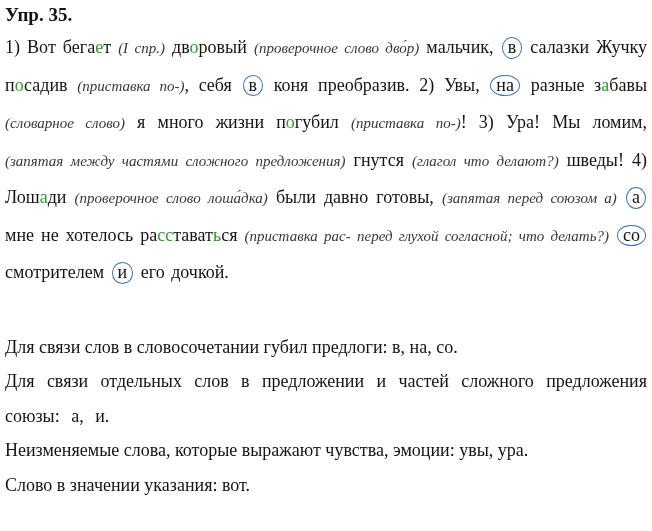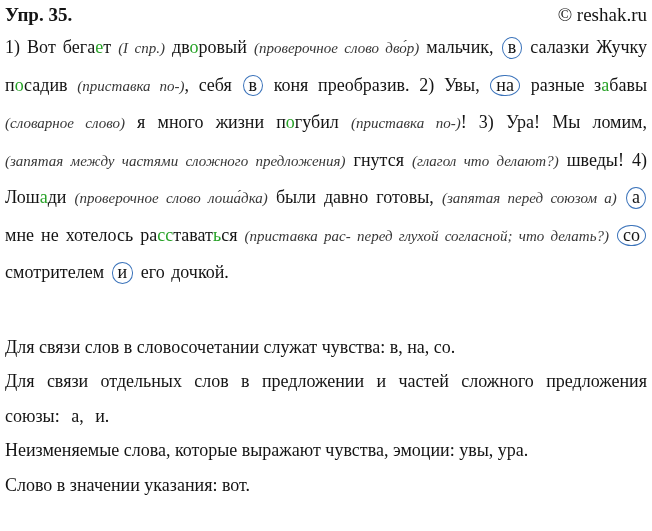--- a/index.html
+++ b/index.html
@@ -64,24 +64,23 @@
   .notes-block p.wide-spacing {
     word-spacing: 7px;
   }
 </style>
 </head>
 <body style="background: rgb(255, 255, 255);">
 
 <div class="doc">
   <div class="header-row">
     <span class="exercise-title">Упр. 35.</span>
-    <span class="copyright">© reshak.ru</span>
   </div>
 
   <p class="exercise-text"><span class="seg-t">1) Вот бега</span><span class="seg-g">е</span><span class="seg-t">т </span><span class="seg-a">(I спр.)</span><span class="seg-t"> дв</span><span class="seg-g">о</span><span class="seg-t">ровый </span><span class="seg-a">(проверочное слово дво́р)</span><span class="seg-t"> мальчик, </span><span class="seg-c">в</span><span class="seg-t"> салазки Жучку п</span><span class="seg-g">о</span><span class="seg-t">садив </span><span class="seg-a">(приставка по-)</span><span class="seg-t">, себя </span><span class="seg-c">в</span><span class="seg-t"> коня преобразив. 2) Увы, </span><span class="seg-c">на</span><span class="seg-t"> разные з</span><span class="seg-g">а</span><span class="seg-t">бавы </span><span class="seg-a">(словарное слово)</span><span class="seg-t"> я много жизни п</span><span class="seg-g">о</span><span class="seg-t">губил </span><span class="seg-a">(приставка по-)</span><span class="seg-t">! 3) Ура! Мы ломим, </span><span class="seg-a">(запятая между частями сложного предложения)</span><span class="seg-t"> гнутся </span><span class="seg-a">(глагол что делают?)</span><span class="seg-t"> шведы! 4) Лош</span><span class="seg-g">а</span><span class="seg-t">ди </span><span class="seg-a">(проверочное слово лоша́дка)</span><span class="seg-t"> были давно готовы, </span><span class="seg-a">(запятая перед союзом а)</span><span class="seg-t"> </span><span class="seg-c">а</span><span class="seg-t"> мне не хотелось ра</span><span class="seg-g">сс</span><span class="seg-t">тават</span><span class="seg-g">ь</span><span class="seg-t">ся </span><span class="seg-a">(приставка рас- перед глухой согласной; что делать?)</span><span class="seg-t"> </span><span class="seg-c">со</span><span class="seg-t"> смотрителем </span><span class="seg-c">и</span><span class="seg-t"> его дочкой.</span></p>
 
   <div class="notes-block">
-    <p>Для связи слов в словосочетании служат чувства: в, на, со.</p>
+    <p>Для связи слов в словосочетании губил предлоги: в, на, со.</p>
     <p class="wide-spacing">Для связи отдельных слов в предложении и частей сложного предложения союзы: а, и.</p>
     <p>Неизменяемые слова, которые выражают чувства, эмоции: увы, ура.</p>
     <p>Слово в значении указания: вот.</p>
   </div>
 </div>
 
 </body></html>

